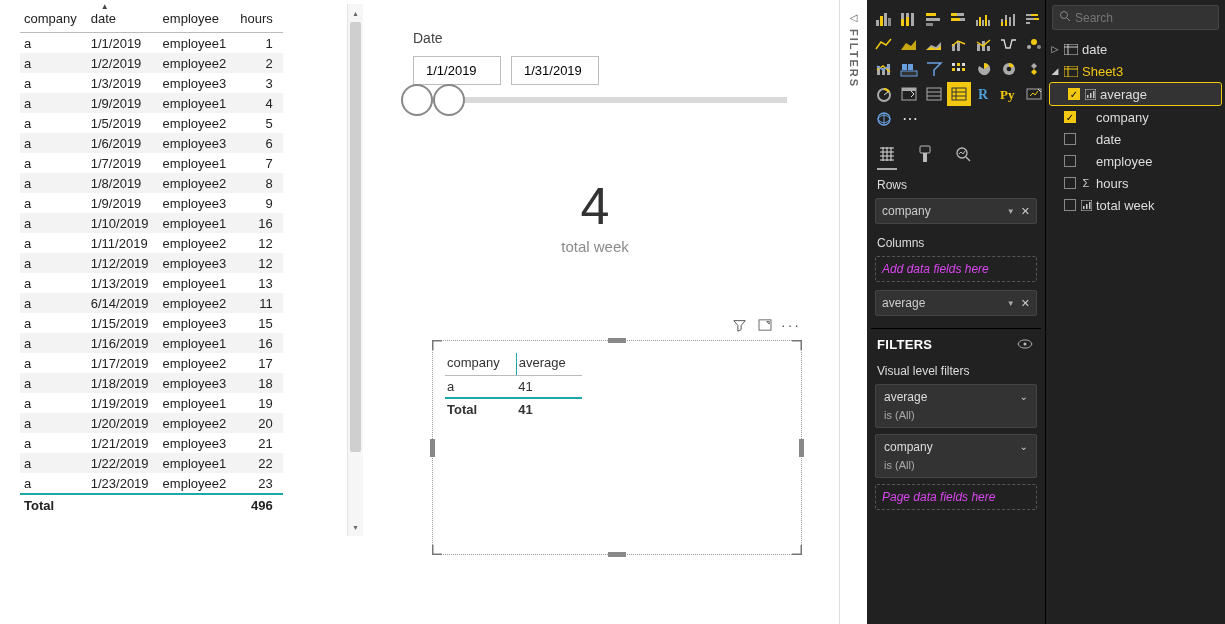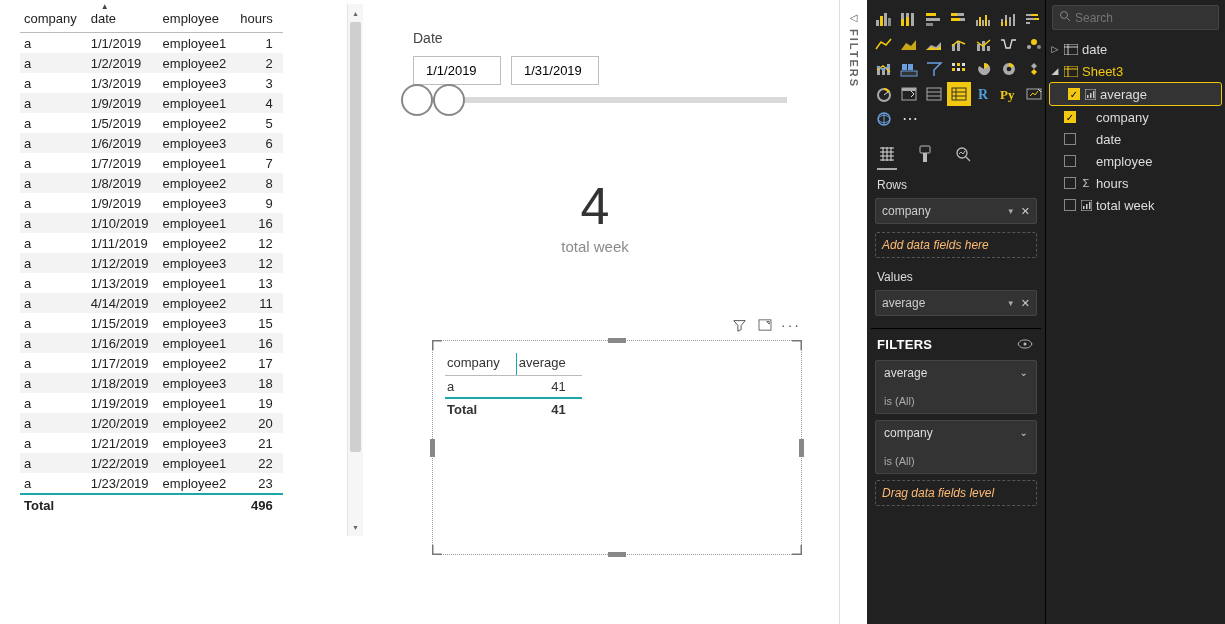--- a/index.html
+++ b/index.html
@@ -148,21 +148,21 @@
     display:flex; gap:10px;
     color:#555;
   }
   .matrix-toolbar .ico { width:16px; height:16px; display:flex; align-items:center; justify-content:center; cursor:pointer; }
 
   .matrix-inner { padding:12px 12px 0 12px; }
   .matrix-table { border-collapse:collapse; font-size:13px; color:#333; }
   .matrix-table th { text-align:left; font-weight:400; padding:2px 16px 5px 2px; border-bottom:1px solid #bbb; }
   .matrix-table th.right { text-align:right; }
   .matrix-table td { padding:3px 16px 3px 2px; }
-  .matrix-table td.right { text-align:right; }
+  .matrix-table td.right { text-align:left; }
   .matrix-table .sep td { border-bottom:1px solid #1ca8a8; padding-bottom:3px; }
   .matrix-table tfoot td { font-weight:600; border-top:2px solid #1ca8a8; padding-top:3px; }
   .matrix-table th:first-child { border-right:1px solid #1ca8a8; }
   .matrix-table tbody td:first-child { }
 
   
   .filters-tab {
     width:28px;
     border-left:1px solid #ddd;
     display:flex;
@@ -221,21 +221,21 @@
     background:#333333;
     border:1px solid #444;
     border-radius:2px;
     min-height:26px;
     display:flex;align-items:center;
     padding:0 6px;
     font-size:12px;
     color:#ccc;
     position:relative;
   }
-  .field-well.placeholder { border:1px dashed #555; color:#fdba74; font-style:italic; background:transparent; }
+  .field-well.placeholder { border:1px dashed #555; color:#d946ef; font-style:italic; background:transparent; }
   .field-well .caret { margin-left:auto; font-size:8px; color:#aaa; margin-right:6px; }
   .field-well .xbtn { font-size:11px; color:#ccc; cursor:pointer; }
 
   .filters-header {
     display:flex;align-items:center;justify-content:space-between;
     padding:8px 8px 8px 6px;
     font-size:13px; font-weight:700; letter-spacing:.3px;
     border-top:1px solid #000;
     margin-top:4px;
     color:#fff;
@@ -244,21 +244,21 @@
   .filter-card {
     margin:0 4px 6px 4px;
     background:#333333;
     border:1px solid #444;
     border-radius:2px;
     padding:5px 8px 6px 8px;
     font-size:12px;
     position:relative;
   }
   .filter-card .expand { position:absolute; top:6px; right:8px; font-size:10px; color:#ccc; cursor:pointer; }
-  .filter-card .ln2 { color:#aaa; font-size:11px; margin-top:15px; }
+  .filter-card .ln2 { color:#aaa; font-size:11px; margin-top:5px; }
 
   
   .fields-pane {
     width:180px;
     background:#212121;
     color:#ddd;
     display:flex;
     flex-direction:column;
     border-left:1px solid #000;
   }
@@ -401,21 +401,21 @@
             <td class="right">12</td>
           </tr>
           <tr>
             <td>a</td>
             <td>1/13/2019</td>
             <td>employee1</td>
             <td class="right">13</td>
           </tr>
           <tr>
             <td>a</td>
-            <td>4/14/2019</td>
+            <td>6/14/2019</td>
             <td>employee2</td>
             <td class="right">11</td>
           </tr>
           <tr>
             <td>a</td>
             <td>1/15/2019</td>
             <td>employee3</td>
             <td class="right">15</td>
           </tr>
           <tr>
@@ -818,51 +818,52 @@
     </span>
   </div>
 
   <div class="section-label">Rows</div>
   <div class="field-well">
     <span>company</span>
     <span class="caret">▼</span>
     <span class="xbtn">✕</span>
   </div>
 
+  <div class="section-label">Columns</div>
   <div class="field-well placeholder">Add data fields here</div>
 
-  <div class="section-label">Values</div>
   <div class="field-well">
     <span>average</span>
     <span class="caret">▼</span>
     <span class="xbtn">✕</span>
   </div>
 
   <div class="filters-header">
     <span>FILTERS</span>
     <span>
       <svg width="16" height="10" viewBox="0 0 16 10">
           <path d="M1 5c2-4 5-4 7-4s5 0 7 4c-2 4-5 4-7 4s-5 0-7-4z" fill="none" stroke="#bbb"></path>
           <circle cx="8" cy="5" r="1.5" fill="#bbb"></circle>
         </svg>
     </span>
   </div>
 
+  <div class="filter-sub">Visual level filters</div>
   <div class="filter-card">
     <span class="expand">⌄</span>
     <div>average</div>
     <div class="ln2">is (All)</div>
   </div>
   <div class="filter-card">
     <span class="expand">⌄</span>
     <div>company</div>
     <div class="ln2">is (All)</div>
   </div>
 
-  <div class="field-well placeholder" style="margin-bottom:0;">Drag data fields level</div>
+  <div class="field-well placeholder" style="margin-bottom:0;">Page data fields here</div>
 </div>
 
 <div class="fields-pane">
   <div class="search-box">
     <span>
       <svg width="12" height="12" viewBox="0 0 12 12">
           <circle cx="5" cy="5" r="3.5" fill="none" stroke="#888"></circle>
           <line x1="8" y1="8" x2="11" y2="11" stroke="#888"></line>
         </svg>
     </span>

